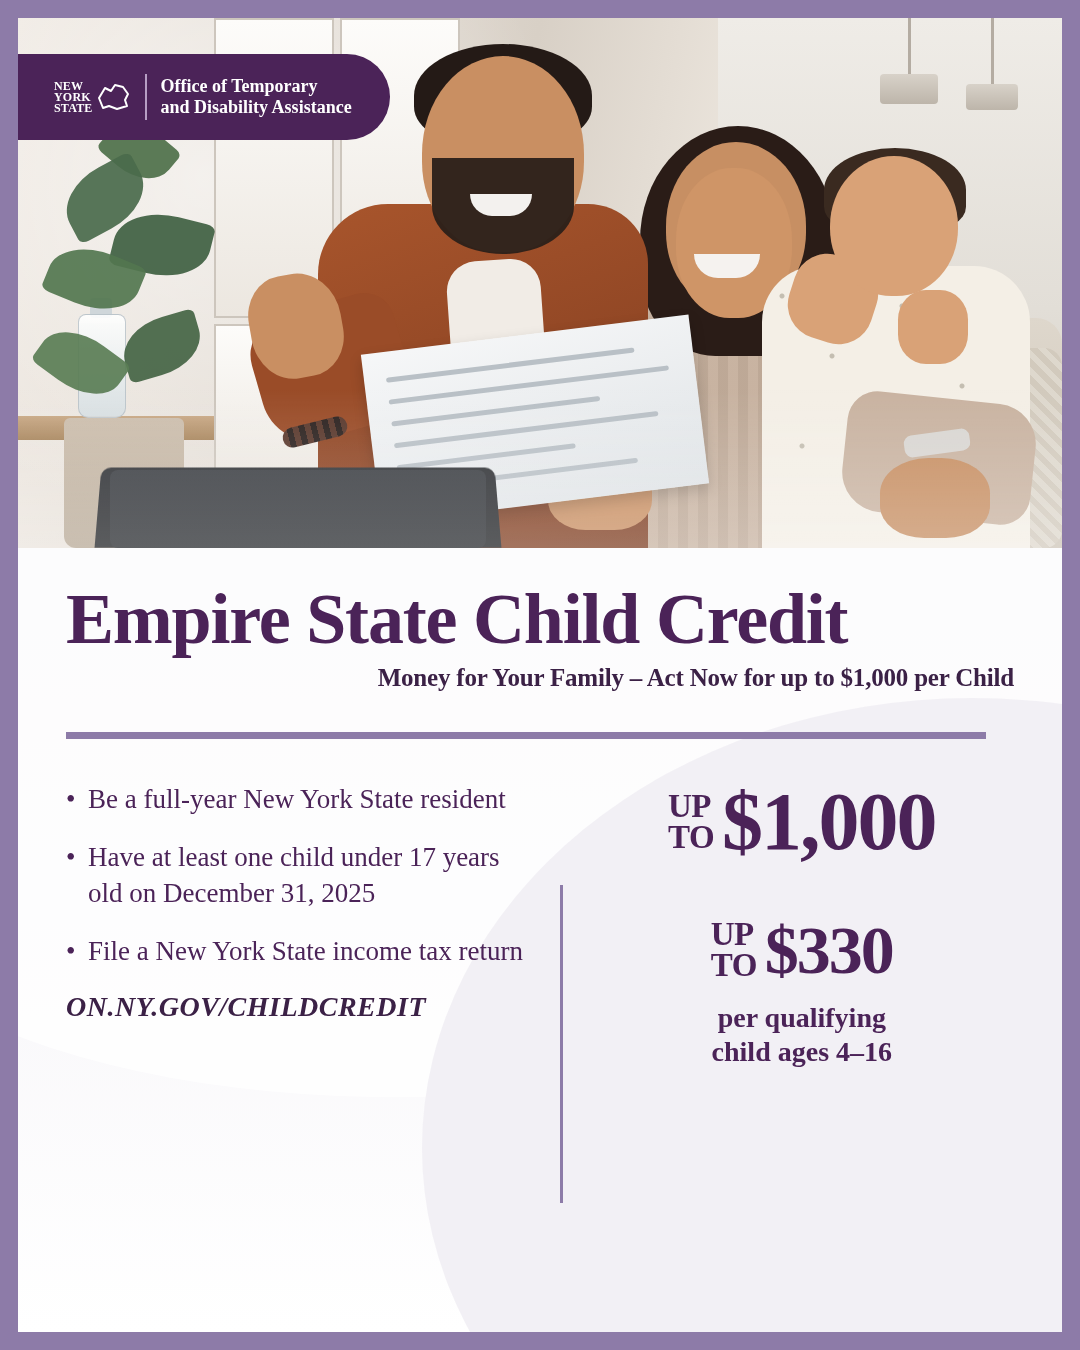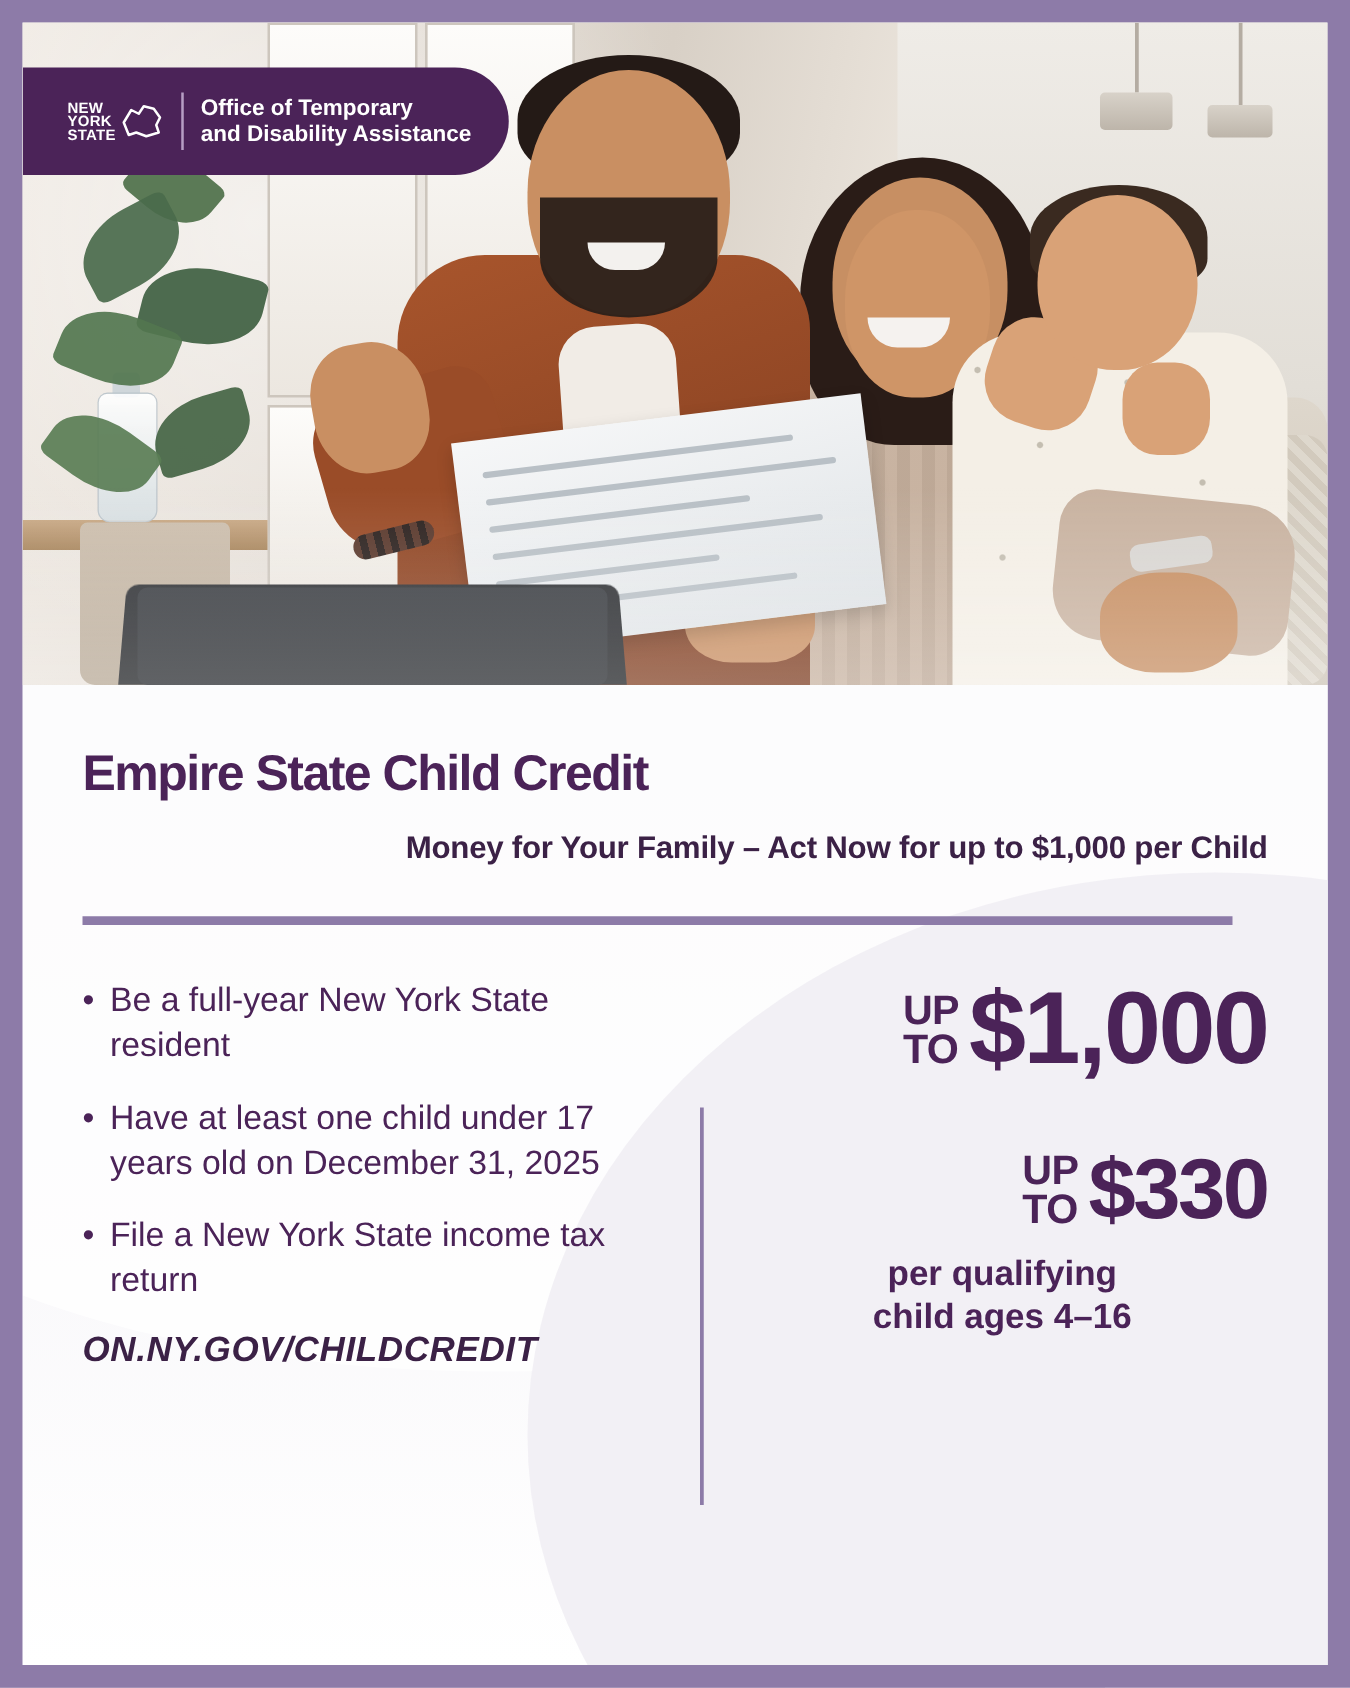--- a/index.html
+++ b/index.html
@@ -7,20 +7,21 @@
     width: 1080px; height: 1350px;
     font-family: "Liberation Sans", sans-serif;
     background: #8d7ba8;
     overflow: hidden;
   }
   .poster {
     position: relative;
     width: 884px; height: 1350px;
     background: #8d7ba8;
     padding: 18px 18px 18px 18px;
+    font-family: Liberation Serif, serif;
   }
   .inner {
     position: relative;
     width: 1044px; height: 1314px;
     background: #ffffff;
     overflow: hidden;
   }
 
   
   .photo {
@@ -298,21 +299,21 @@
     position: absolute; right: -460px; top: 150px;
     width: 1100px; height: 900px;
     border-radius: 50%;
     background: #f1eef4;
     opacity: .9;
   }
   .content { position: relative; padding: 38px 48px 0 48px; }
 
   h1.title {
     color: #4b2358;
-    font-size: 40px;
+    font-size: 72px;
     line-height: 66px;
     font-weight: 700;
     letter-spacing: -1.2px;
   }
   .subtitle {
     color: #3b2146;
     font-size: 25px;
     font-weight: 700;
     margin-top: 12px;
     letter-spacing: -.2px;
@@ -356,21 +357,21 @@
   .divider-v {
     position: absolute;
     left: 494px; top: 104px;
     width: 3px; height: 318px;
     background: #8d7ba8;
   }
   .right-col {
     width: 448px; margin-left: 50px; text-align: center;
     position: relative;
   }
-  .amt-row { display: flex; align-items: center; justify-content: flex-end; }
+  .amt-row { display: flex; align-items: center; justify-content: center; }
   .upto {
     color: #4b2358; font-weight: 700; font-size: 33px; line-height: 31px;
     text-align: left; margin-right: 8px; letter-spacing: -.5px;
   }
   .amount {
     color: #4b2358; font-weight: 700; font-size: 82px; line-height: 82px;
     letter-spacing: -2px;
   }
   .amount.small { font-size: 68px; }
   .amt-caption {

